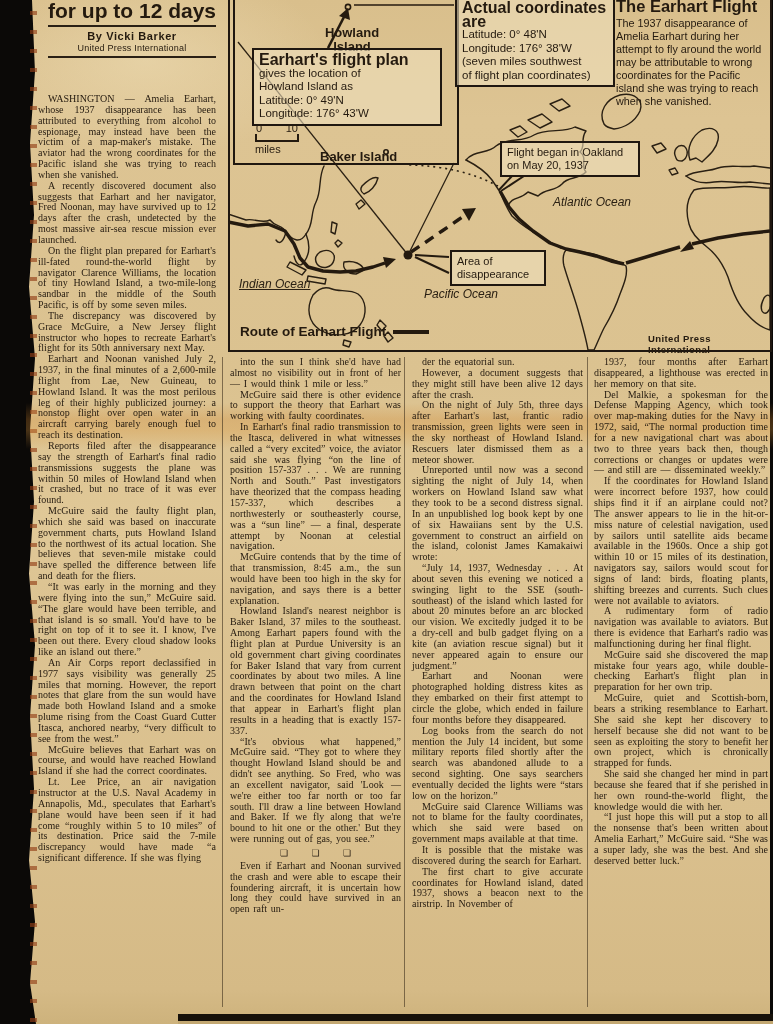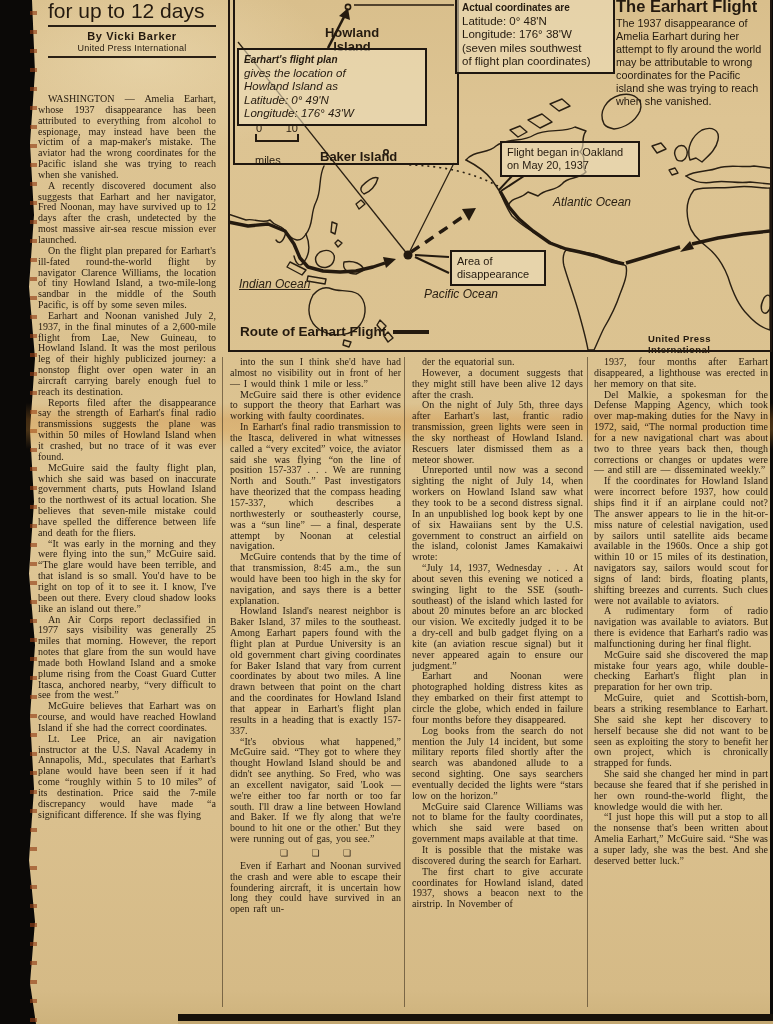--- a/index.html
+++ b/index.html
@@ -12,21 +12,21 @@
                       #dac08e 820px,#d5ba86 990px,#cdb27c 1024px);
     clip-path:polygon(6px 0,100% 0,100% 100%,10px 100%,4px 96%,9px 90%,3px 84%,8px 77%,4px 70%,
       9px 63%,3px 56%,8px 49%,4px 42%,9px 35%,3px 28%,8px 21%,4px 14%,9px 7%);}
   .stain-band{position:absolute;left:26px;top:403px;width:747px;height:46px;
     background:linear-gradient(180deg,rgba(206,130,44,0) 0,rgba(206,130,44,.28) 35%,rgba(214,146,58,.30) 60%,rgba(206,130,44,0) 100%);
     pointer-events:none;}
   .edge-ticks{position:absolute;left:30px;top:0;width:7px;height:1024px;opacity:.75;
     background:repeating-linear-gradient(180deg,rgba(0,0,0,0) 0 11px,rgba(146,62,22,.85) 11px 15px,rgba(0,0,0,0) 15px 19px);}
   
   .headline-block{position:absolute;left:48px;top:0;width:168px;color:#241a0f;}
-  .headline{font-size:21px;font-weight:normal;letter-spacing:0;line-height:22px;white-space:nowrap;}
+  .headline{font-size:21px;font-weight:bold;letter-spacing:0;line-height:22px;white-space:nowrap;}
   .hrule{height:0;border-top:2px solid #2a2015;margin:3px 0 3px 0;}
   .byline{font-size:11px;font-weight:bold;text-align:center;letter-spacing:.6px;}
   .agency-line{font-size:9px;text-align:center;letter-spacing:.2px;margin-top:1px;}
   
   .col{position:absolute;font-family:"Liberation Serif",serif;font-size:10px;line-height:10.85px;
        text-align:justify;color:#241a0f;word-spacing:1.2px;}
   .col p{margin:0;text-indent:10px;}
   .col1{left:38px;top:58px;width:178px;height:966px;margin-top:36px;}
   .col2{left:230px;top:357px;width:171px;height:655px;}
   .col3{left:412px;top:357px;width:171px;height:655px;}
@@ -35,32 +35,32 @@
   .vrule{position:absolute;top:357px;height:650px;width:0;border-left:1px solid rgba(48,34,18,.55);}
   .bottom-band{position:absolute;left:178px;top:1014px;width:595px;height:7px;background:#17110a;}
   .bottom-paper{position:absolute;left:178px;top:1021px;width:595px;height:3px;background:#c3a872;}
   
   .map{position:absolute;left:228px;top:0;width:542px;height:352px;color:#241a0f;}
   .map svg{position:absolute;left:0;top:0;}
   .map-frame{position:absolute;left:0;top:0;width:540px;height:350px;
     border-left:2px solid #1f1710;border-right:2px solid #1f1710;border-bottom:2px solid #1f1710;}
   .mapbox{position:absolute;border:2px solid #1f1710;background:rgba(238,224,188,.6);
     font-size:11.5px;line-height:13.5px;padding:3px 5px;}
-  .mapbox .bx-head{font-weight:bold;font-size:10px;}
+  .mapbox .bx-head{font-weight:bold;font-size:16px;}
   .inset-frame{position:absolute;left:5px;top:0;width:222px;height:163px;
     border:2.5px solid #1f1710;border-top:none;background:transparent;}
   .map-label{position:absolute;font-weight:bold;font-size:13px;line-height:14px;margin-top:18px;}
   .ocean{position:absolute;font-style:italic;font-weight:normal;font-size:12px;color:#2a2013;}
   .legend{position:absolute;left:12px;top:324px;font-weight:bold;font-size:13.5px;}
   .legend .dash{display:inline-block;width:36px;height:4px;background:#241a0f;vertical-align:middle;margin-left:7px;}
   .credit{position:absolute;left:420px;top:333px;font-weight:bold;font-size:9.5px;letter-spacing:.4px;}
   .scalebar{position:absolute;left:27px;top:122px;width:44px;font-size:11px;}
   .scale-nums{display:flex;justify-content:space-between;padding:0 1px;}
   .scale-line{height:6px;border-left:2px solid #241a0f;border-right:2px solid #241a0f;border-bottom:2px solid #241a0f;}
-  .scale-unit{margin-top:12px;}
+  .scale-unit{margin-top:1px;}
 </style>
 </head>
 <body>
 
 <div class="scene">
 
   <div class="paper"></div>
   <div class="edge-ticks"></div>
   <div class="stain-band"></div>
 
@@ -69,20 +69,21 @@
     <div class="hrule"></div>
     <div class="byline">By Vicki Barker</div>
     <div class="agency-line">United Press International</div>
     <div class="hrule"></div>
   </div>
 
   <div class="col col1">
       <p>WASHINGTON — Amelia Earhart, whose 1937 disappearance has been attributed to everything from alcohol to espionage, may instead have been the victim of a map-maker's mistake. The aviator had the wrong coordinates for the Pacific island she was trying to reach when she vanished.</p>
       <p>A recently discovered document also suggests that Earhart and her navigator, Fred Noonan, may have survived up to 12 days after the crash, undetected by the most massive air-sea rescue mission ever launched.</p>
       <p>On the flight plan prepared for Earhart's ill-fated round-the-world flight by navigator Clarence Williams, the location of tiny Howland Island, a two-mile-long sandbar in the middle of the South Pacific, is off by some seven miles.</p>
+      <p>The discrepancy was discovered by Grace McGuire, a New Jersey flight instructor who hopes to recreate Earhart's flight for its 50th anniversary next May.</p>
       <p>Earhart and Noonan vanished July 2, 1937, in the final minutes of a 2,600-mile flight from Lae, New Guineau, to Howland Island. It was the most perilous leg of their highly publicized journey: a nonstop flight over open water in an aircraft carrying barely enough fuel to reach its destination.</p>
       <p>Reports filed after the disappearance say the strength of Earhart's final radio transmissions suggests the plane was within 50 miles of Howland Island when it crashed, but no trace of it was ever found.</p>
       <p>McGuire said the faulty flight plan, which she said was based on inaccurate government charts, puts Howland Island to the northwest of its actual location. She believes that seven-mile mistake could have spelled the difference between life and death for the fliers.</p>
       <p>“It was early in the morning and they were flying into the sun,” McGuire said. “The glare would have been terrible, and that island is so small. You'd have to be right on top of it to see it. I know, I've been out there. Every cloud shadow looks like an island out there.”</p>
       <p>An Air Corps report declassified in 1977 says visibility was generally 25 miles that morning. However, the report notes that glare from the sun would have made both Howland Island and a smoke plume rising from the Coast Guard Cutter Itasca, anchored nearby, “very difficult to see from the west.”</p>
       <p>McGuire believes that Earhart was on course, and would have reached Howland Island if she had the correct coordinates.</p>
       <p>Lt. Lee Price, an air navigation instructor at the U.S. Naval Academy in Annapolis, Md., speculates that Earhart's plane would have been seen if it had come “roughly within 5 to 10 miles” of its destination. Price said the 7-mile discrepancy would have made “a significant difference. If she was flying</p>
     </div>
 
   <div class="map">
@@ -155,21 +156,21 @@
       <circle cx="158" cy="152" r="2.2" fill="none" stroke="#241a0f" stroke-width="1.6"></circle>
     </svg>
 
     <div class="map-frame"></div>
     <div class="inset-frame"></div>
 
     <div class="map-label" style="left:84px;top:8px;width:80px;text-align:center;">
       <div>Howland</div>
       <div>Island</div>
     </div>
-    <div class="mapbox" style="left:9px;top:48px;width:176px;font-style:italic;">
+    <div class="mapbox" style="left:24px;top:48px;width:176px;">
       <div class="bx-head">Earhart's flight plan</div>
       <div>
           <div>gives the location of</div>
           <div>Howland Island as</div>
           <div>Latitude: 0° 49'N</div>
           <div>Longitude: 176° 43'W</div>
         </div>
     </div>
     <div class="scalebar">
       <div class="scale-nums">

